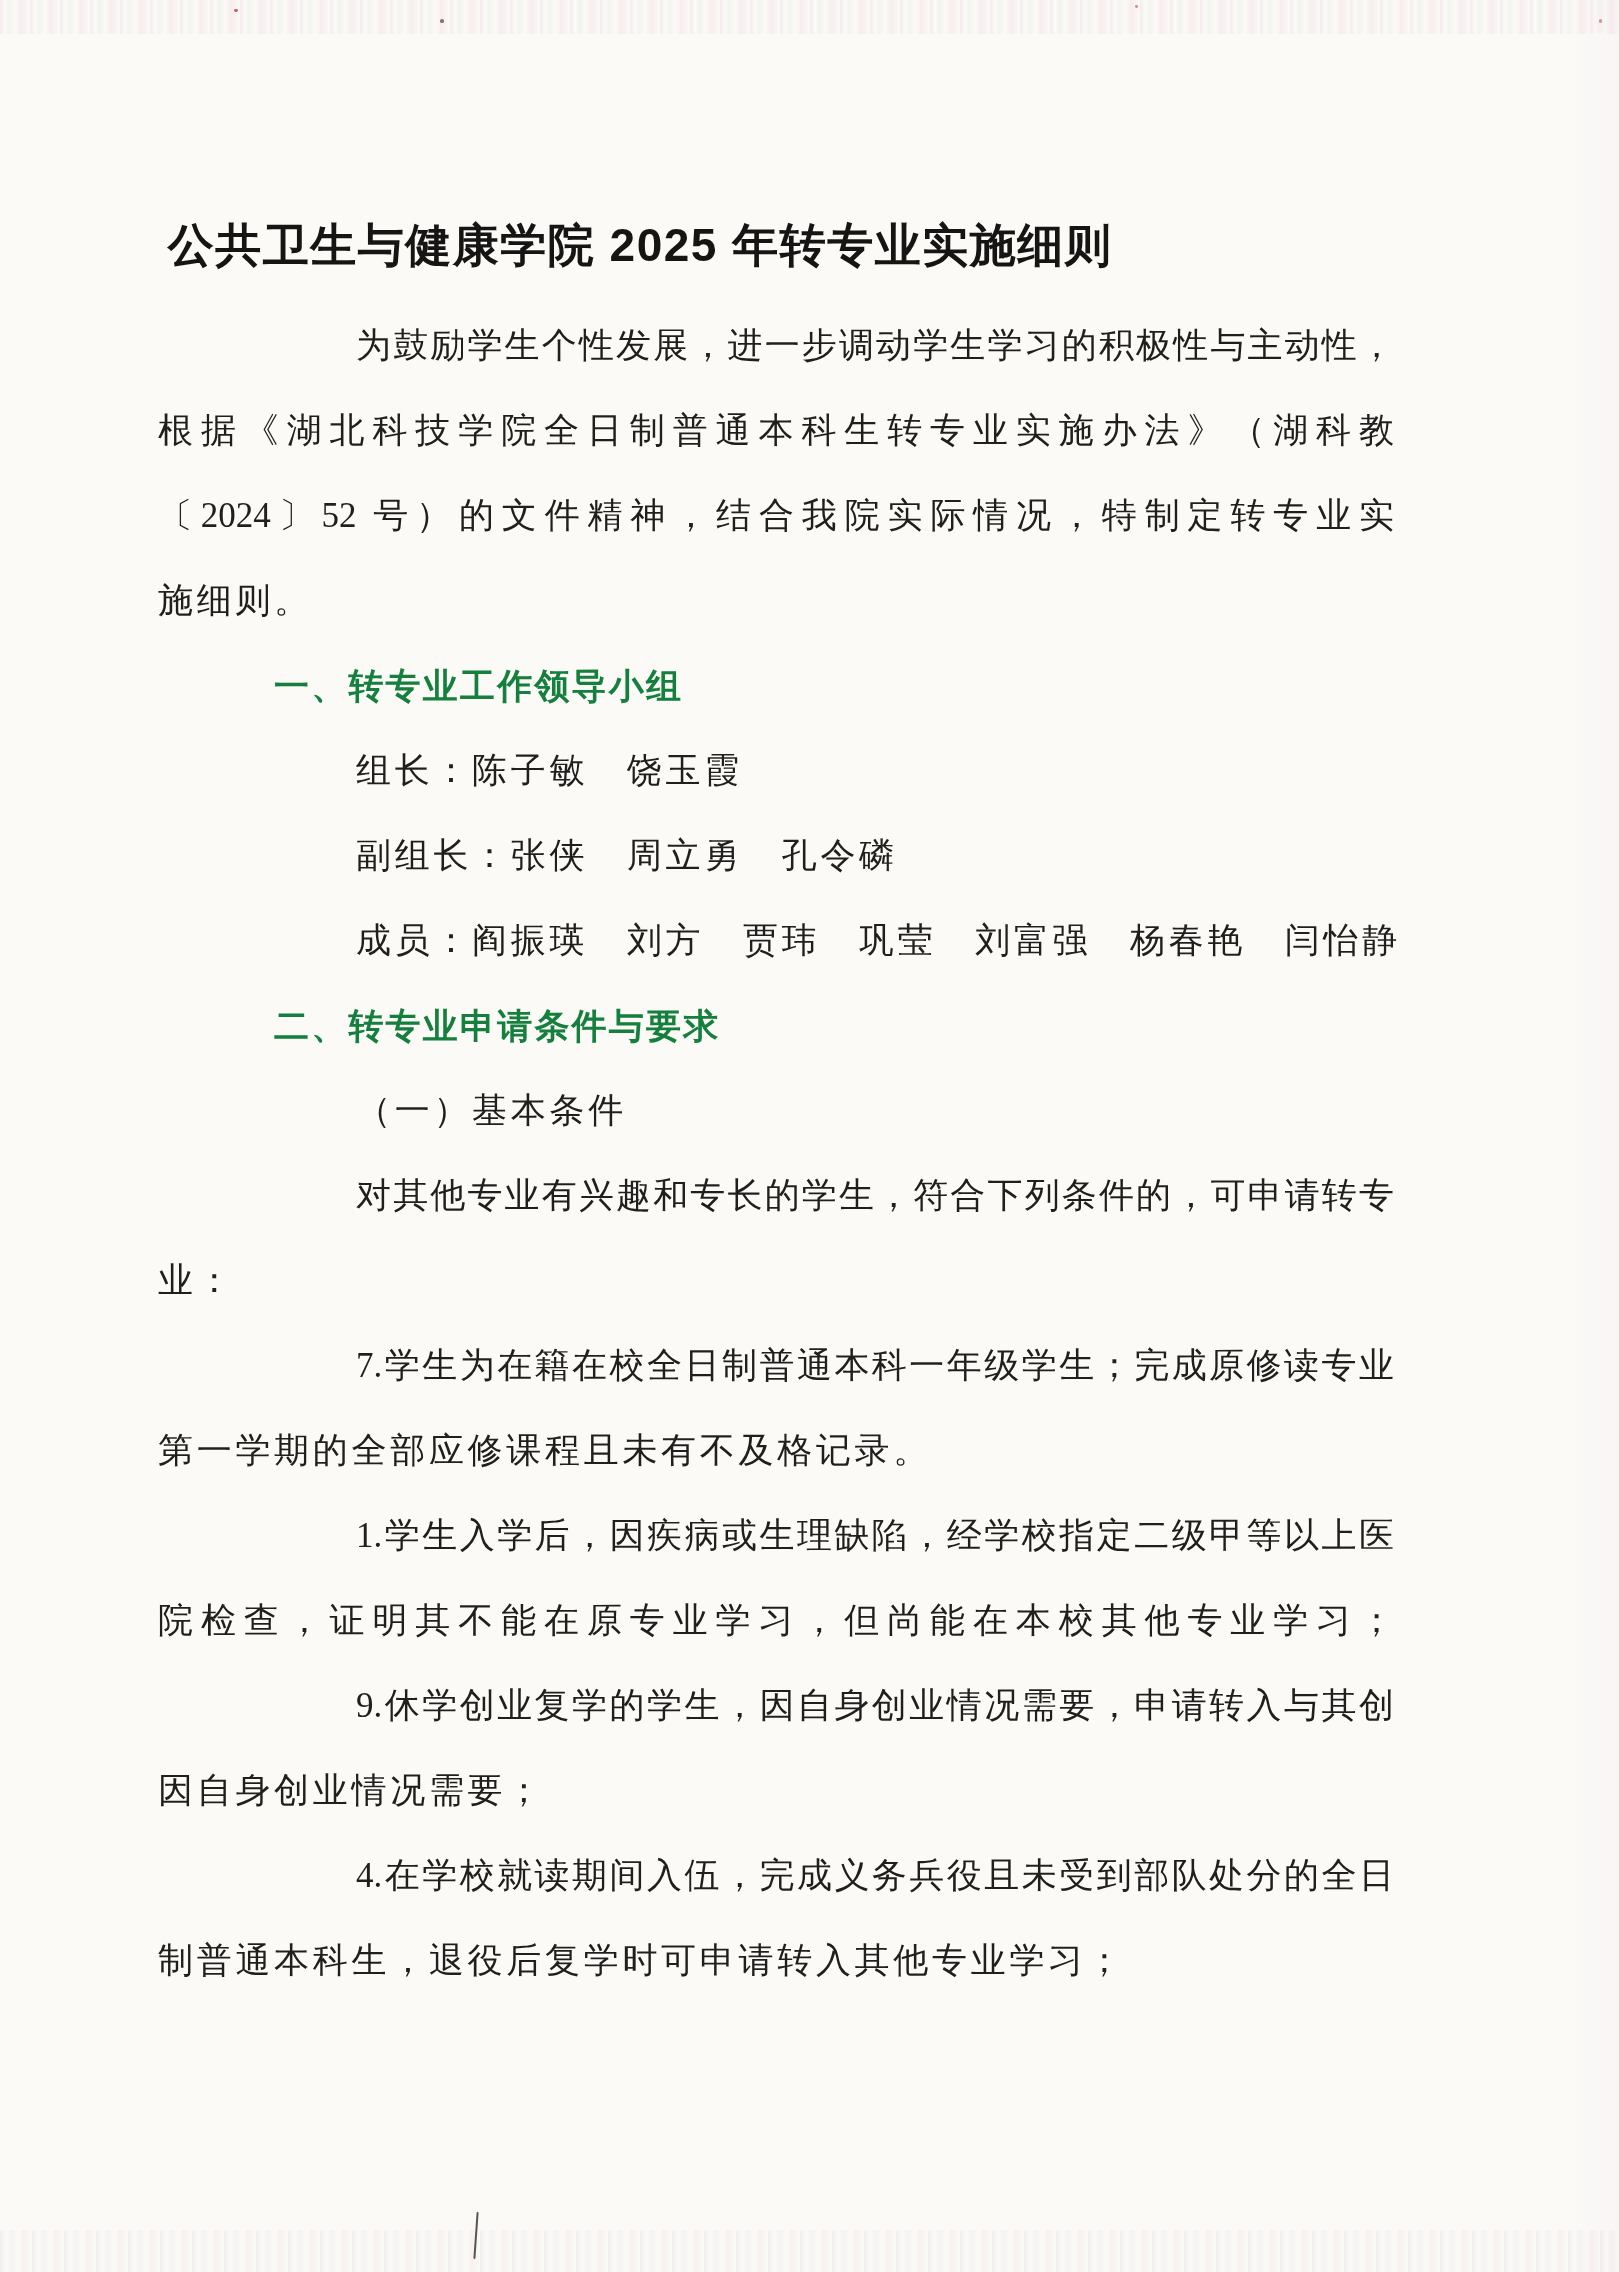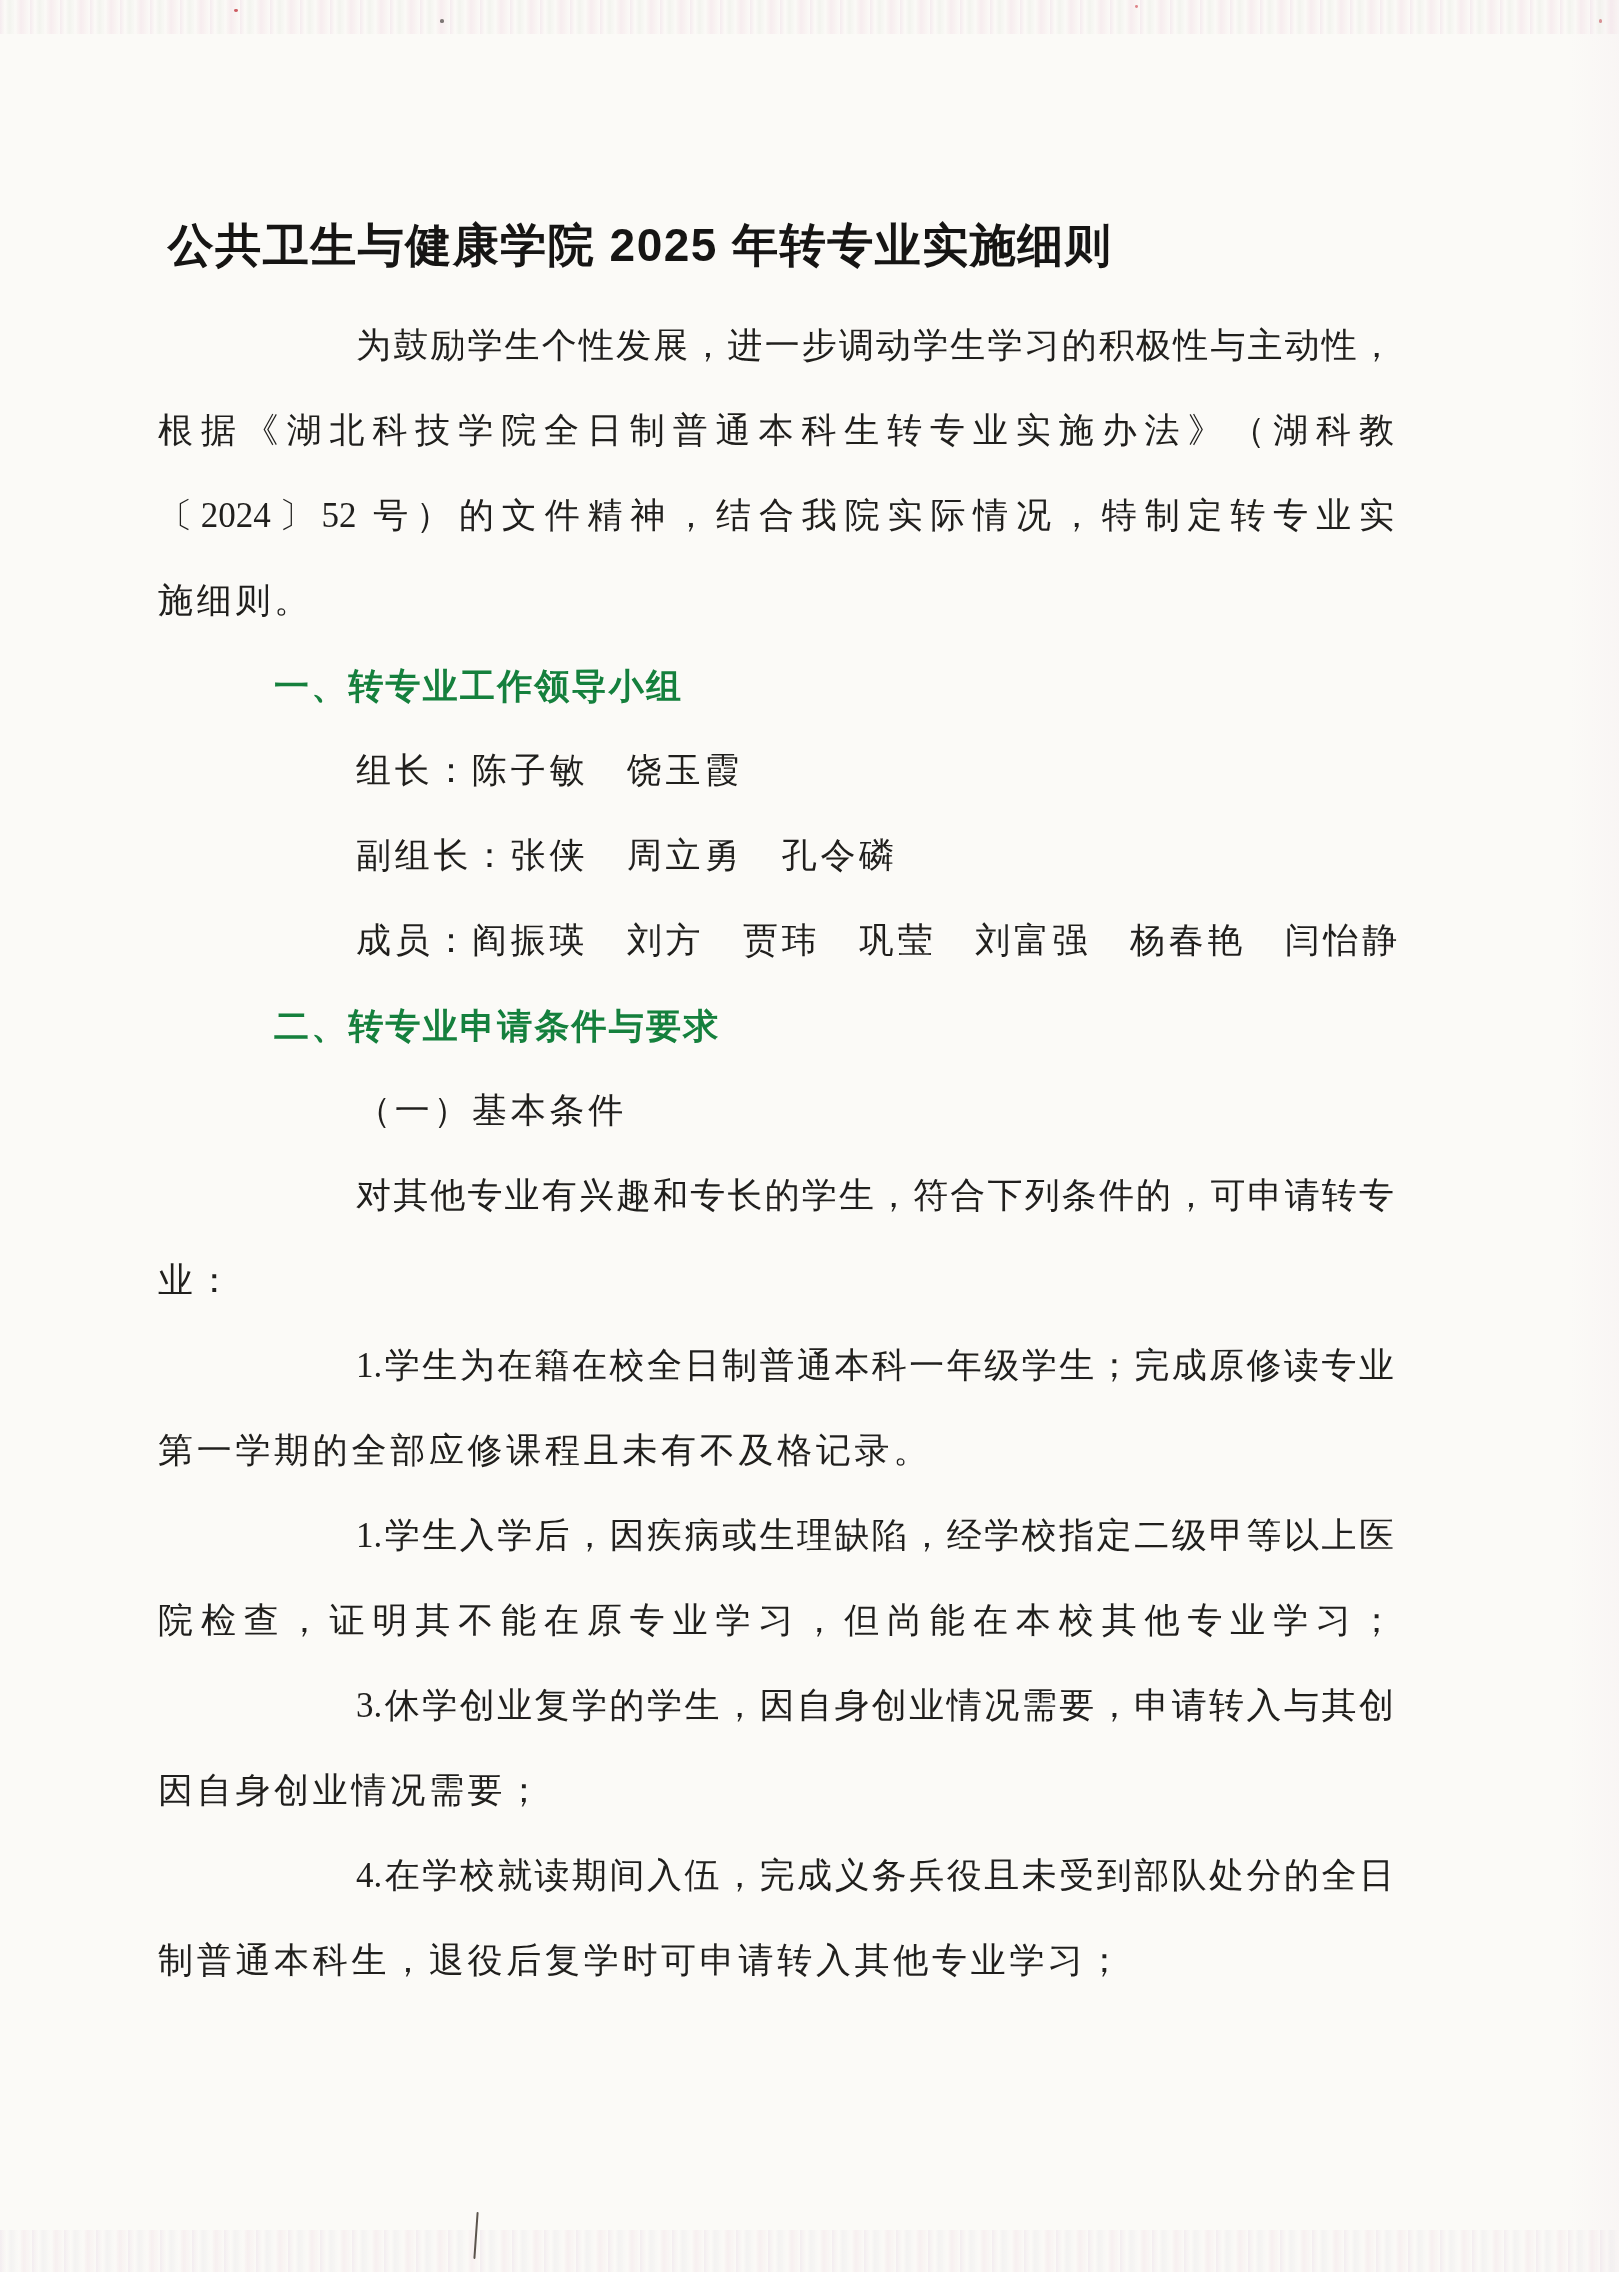--- a/index.html
+++ b/index.html
@@ -103,24 +103,24 @@
     <div class="line full">〔2024〕52 号）的文件精神，结合我院实际情况，特制定转专业实</div>
     <div class="line">施细则。</div>
     <div class="line heading">一、转专业工作领导小组</div>
     <div class="line indent">组长：陈子敏　饶玉霞</div>
     <div class="line indent">副组长：张侠　周立勇　孔令磷</div>
     <div class="line indent">成员：阎振瑛　刘方　贾玮　巩莹　刘富强　杨春艳　闫怡静</div>
     <div class="line heading">二、转专业申请条件与要求</div>
     <div class="line indent">（一）基本条件</div>
     <div class="line indent full">对其他专业有兴趣和专长的学生，符合下列条件的，可申请转专</div>
     <div class="line">业：</div>
-    <div class="line indent full">1.学生为在籍在校全日制普通本科一年级学生；完成原修读专业</div>
+    <div class="line indent full">7.学生为在籍在校全日制普通本科一年级学生；完成原修读专业</div>
     <div class="line">第一学期的全部应修课程且未有不及格记录。</div>
     <div class="line indent full">1.学生入学后，因疾病或生理缺陷，经学校指定二级甲等以上医</div>
     <div class="line full">院检查，证明其不能在原专业学习，但尚能在本校其他专业学习；</div>
-    <div class="line indent full">3.休学创业复学的学生，因自身创业情况需要，申请转入与其创</div>
+    <div class="line indent full">9.休学创业复学的学生，因自身创业情况需要，申请转入与其创</div>
     <div class="line">因自身创业情况需要；</div>
     <div class="line indent full">4.在学校就读期间入伍，完成义务兵役且未受到部队处分的全日</div>
     <div class="line">制普通本科生，退役后复学时可申请转入其他专业学习；</div>
   </div>
 
 </div>
 
 
 </body></html>

